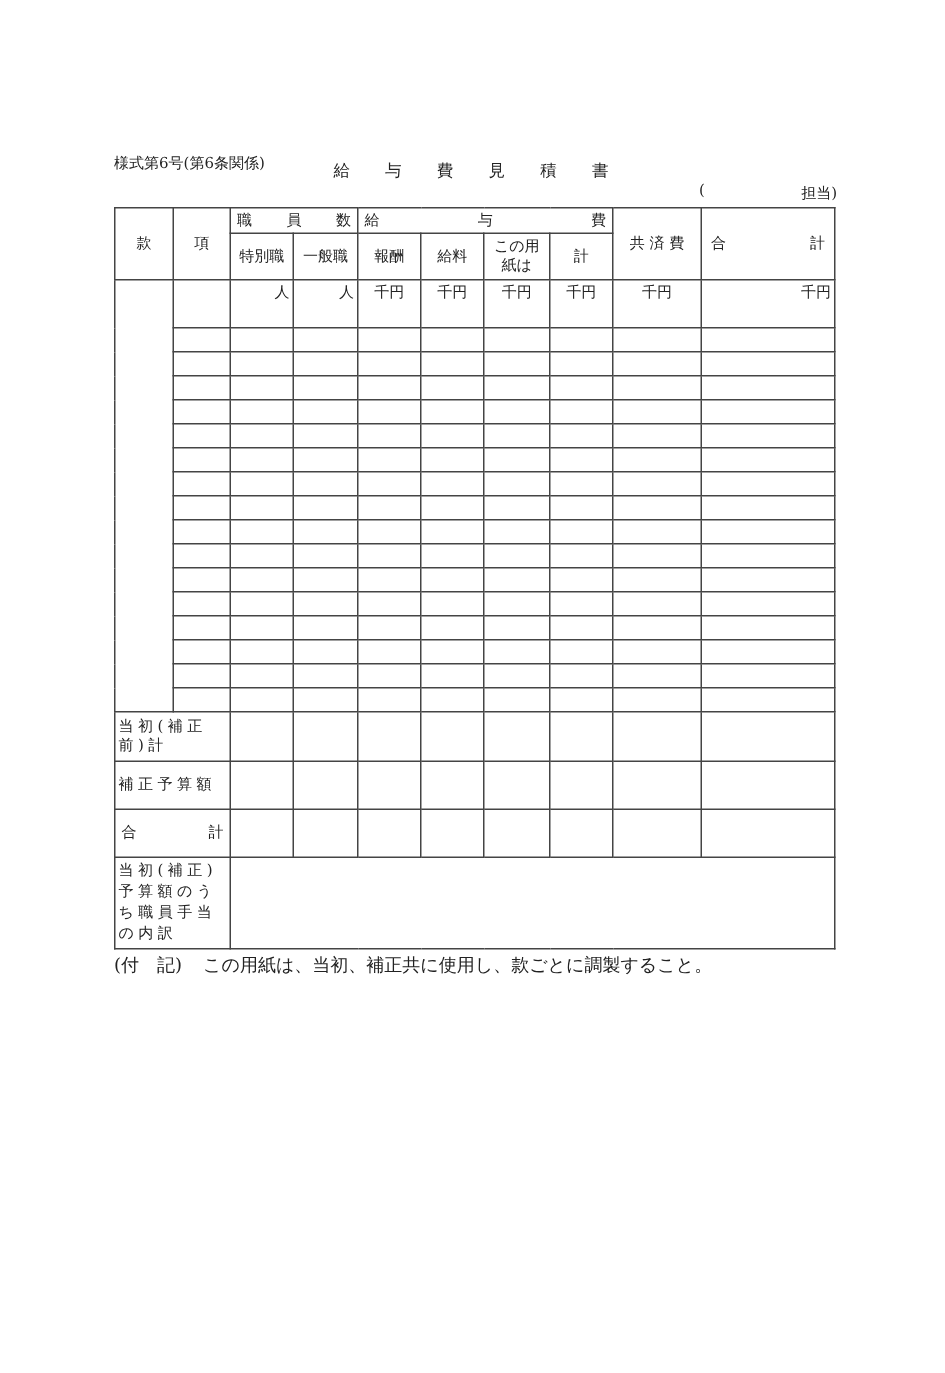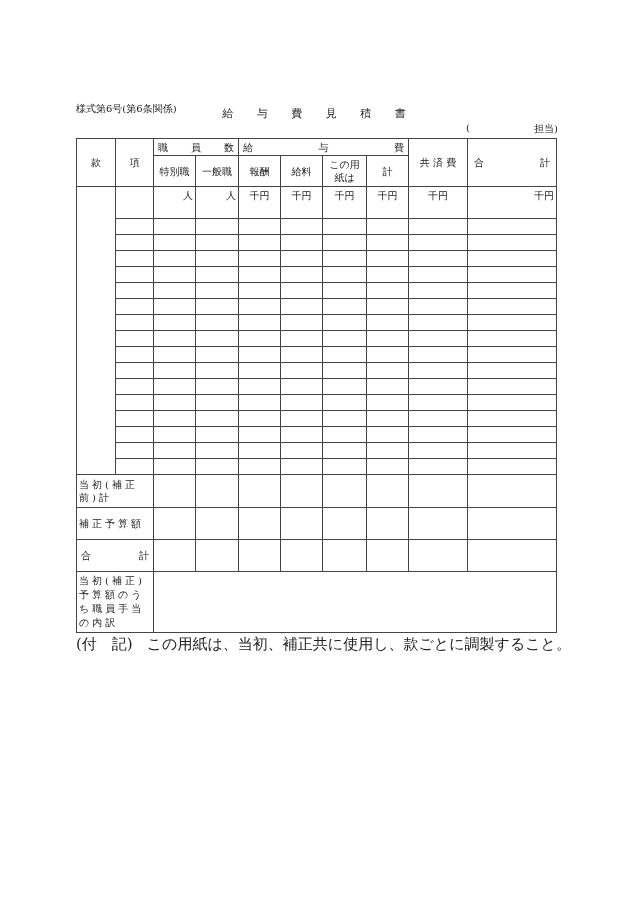--- a/index.html
+++ b/index.html
@@ -8,21 +8,21 @@
   .abs { position:absolute; }
   .form-no { left:76px; top:102px; font-size:10px; letter-spacing:0;text-align:center; }
   .title { left:0; width:630px; top:106px; text-align:center; font-size:11px; letter-spacing:10px; padding-left:8px; box-sizing:border-box; }
   .tanto { left:466px; top:122px; width:92px; font-size:10px; display:flex; justify-content:space-between; }
   table.grid { position:absolute; left:76px; top:138px; border-collapse:collapse; table-layout:fixed; font-size:10px; }
   table.grid td { border:1px solid #444; padding:0 2px; box-sizing:border-box; vertical-align:middle; line-height:13px; }
   .c { text-align:center; }
   .r { text-align:right; }
   .spread { display:flex; justify-content:space-between; }
   .unit td { vertical-align:top !important; padding-top:2px !important; }
-  .note { left:76px; top:635px; font-size:15px; }
+  .note { left:76px; top:635px; font-size:12px; }
   .note span.lbl { margin-right:14px; }
 </style>
 </head>
 <body>
 
 <div class="abs form-no">様式第6号(第6条関係)</div>
 <div class="abs title">給 与 費 見 積 書</div>
 <div class="abs tanto">
   <span>(</span>
   <span>担当)</span>

